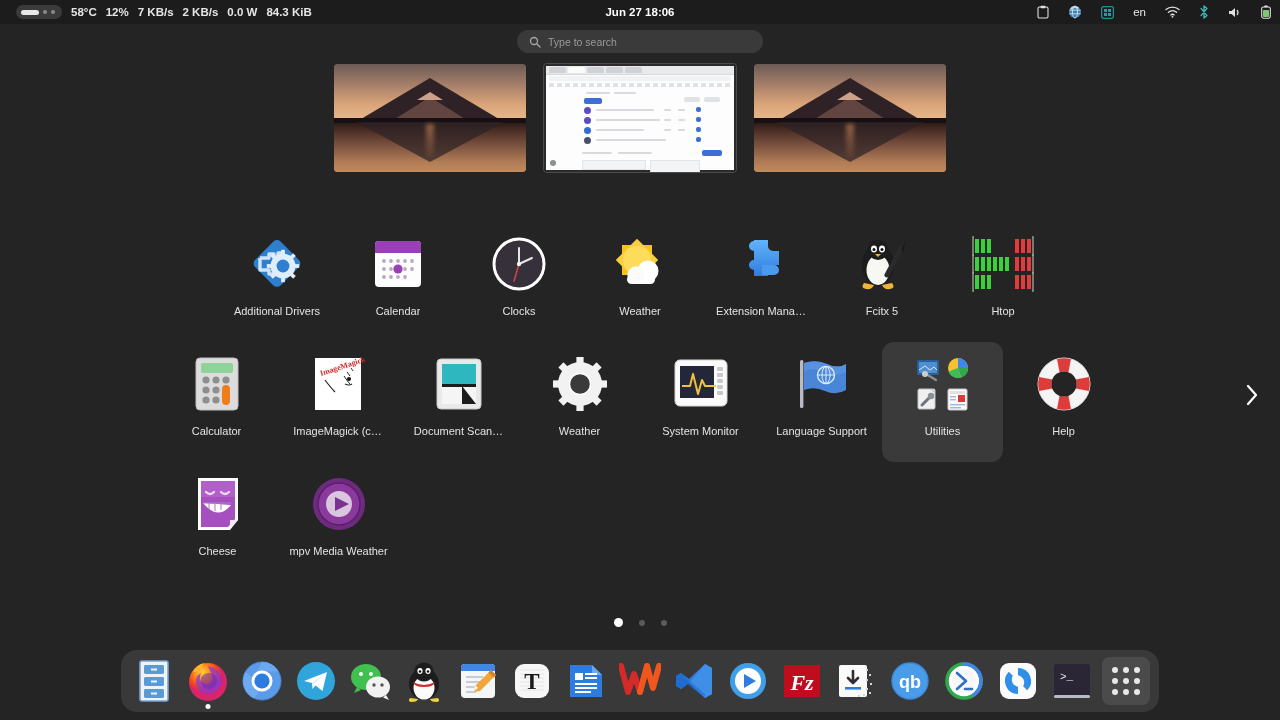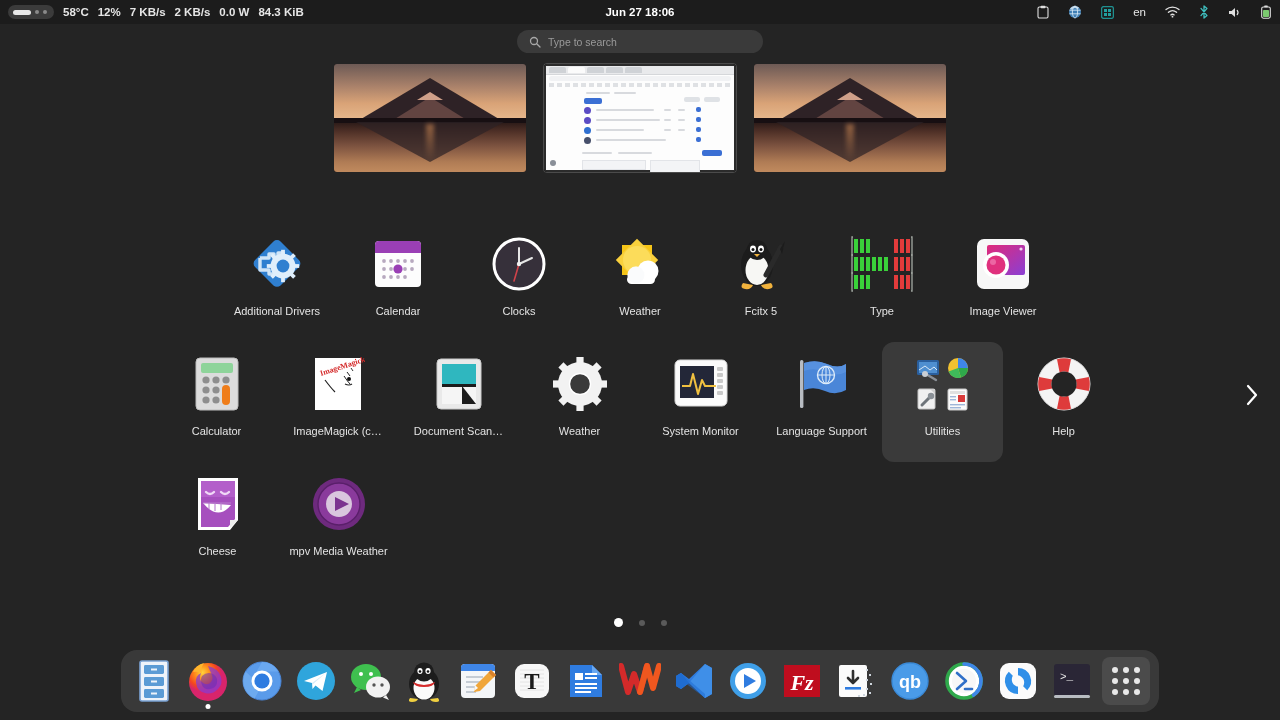--- a/index.html
+++ b/index.html
@@ -14,21 +14,21 @@
   #root { position: relative; width: 1280px; height: 720px; background: #242424; }
 
   
   .topbar {
     position: absolute; top: 0; left: 0; width: 1280px; height: 24px;
     background: #1c1c1c;
     display: flex; align-items: center;
     font-size: 11.5px; font-weight: bold;
     z-index: 40;
   }
-  .tb-left { display: flex; align-items: center; gap: 9px; padding-left: 8px; }
+  .tb-left { display: flex; align-items: center; gap: 9px; padding-left: 16px; }
   .tb-center { position: absolute; left: 0; right: 0; text-align: center; font-size: 11.5px; font-weight: bold; pointer-events: none; }
   .tb-right { position: absolute; right: 8px; display: flex; align-items: center; gap: 19px; }
 
   .ws-pill {
     width: 46px; height: 14px; border-radius: 7px;
     background: #3b3b3b;
     display: flex; align-items: center; gap: 4px; padding-left: 5px;
   }
   .ws-pill .bar { width: 18px; height: 5px; border-radius: 3px; background: #e8e8e8; }
   .ws-pill .dot { width: 4px; height: 4px; border-radius: 50%; background: #8a8a8a; }
@@ -377,20 +377,36 @@
               <circle cx="-9" cy="2" r="8.5" fill="#ffffff"></circle>
               <circle cx="3" cy="-2" r="10.5" fill="#ffffff"></circle>
               <rect x="-18" y="2" width="28" height="9" rx="4.5" fill="#ffffff"></rect>
               <circle cx="-9" cy="2" r="8.5" fill="#f3f5f7" opacity=".4"></circle>
             </g>
           </svg>
         </div>
         <div class="lbl">Weather</div>
       </div>
 
+      <div class="app">
+        <div class="ico">
+          <svg width="58" height="58" viewBox="0 0 58 58">
+            <defs>
+                <linearGradient id="puz" x1="0" y1="0" x2="0" y2="1">
+                  <stop offset="0" stop-color="#62b4fa"></stop>
+                  <stop offset="1" stop-color="#2f7ce0"></stop>
+                </linearGradient>
+              </defs>
+            <path d="M22 5h14v6a5 5 0 0 0 5 5h6v14h-6a5 5 0 0 0-5 5v6H22v-6a5 5 0 0 1-5-5 5 5 0 0 1 5-5V16a5 5 0 0 1-5-5 5 5 0 0 1 5-5z" fill="url(#puz)"></path>
+            <path d="M36 5h6v6h5v5h-5v14h5v5h-5v6h-6v-6a5 5 0 0 1 5-5 5 5 0 0 0-5-5z" fill="#3f8fe8" opacity="0"></path>
+            <path d="M30 30h12a5 5 0 0 1 0 10h-12z" fill="#4a9bee"></path>
+          </svg>
+        </div>
+        <div class="lbl">Extension Mana…</div>
+      </div>
 
       <div class="app">
         <div class="ico">
           <svg width="56" height="58" viewBox="0 0 56 58">
             <ellipse cx="24" cy="30" rx="16" ry="21" fill="#1c1c1c"></ellipse>
             <ellipse cx="24" cy="35" rx="11.5" ry="15" fill="#f7f7f4"></ellipse>
             <ellipse cx="24" cy="15" rx="10.5" ry="10" fill="#1c1c1c"></ellipse>
             <ellipse cx="20" cy="14" rx="3" ry="3.4" fill="#fff"></ellipse>
               <circle cx="20" cy="14.5" r="1.5" fill="#111"></circle>
             <ellipse cx="28" cy="14" rx="3" ry="3.4" fill="#fff"></ellipse>
@@ -436,42 +452,23 @@
             <g stroke="#9aa09a" stroke-width="1.4" fill="none">
               <path d="M2 1 h-1 v18 h1"></path>
                 <path d="M60 1 h1 v18 h-1"></path>
               <path d="M2 19 h-1 v18 h1"></path>
                 <path d="M60 19 h1 v18 h-1"></path>
               <path d="M2 37 h-1 v18 h1"></path>
                 <path d="M60 37 h1 v18 h-1"></path>
             </g>
           </svg>
         </div>
-        <div class="lbl">Type</div>
-      </div>
-
-      <div class="app">
-        <div class="ico">
-          <svg width="58" height="56" viewBox="0 0 58 56">
-            <rect x="3" y="3" width="52" height="50" rx="7" fill="#f7f7f7"></rect>
-            <defs>
-                <linearGradient id="ivg" x1="0" y1="0" x2="1" y2="1">
-                  <stop offset="0" stop-color="#e02a7a"></stop>
-                  <stop offset="1" stop-color="#8a3fd4"></stop>
-                </linearGradient>
-              </defs>
-            <rect x="13" y="9" width="38" height="30" rx="2" fill="url(#ivg)"></rect>
-            <circle cx="47" cy="13" r="1.6" fill="#ffffff" opacity=".8"></circle>
-            <circle cx="22" cy="29" r="13" fill="#ffffff"></circle>
-            <circle cx="22" cy="29" r="9.5" fill="#e0317e"></circle>
-            <circle cx="19" cy="26" r="3" fill="#f07ab0" opacity=".75"></circle>
-          </svg>
-        </div>
-        <div class="lbl">Image Viewer</div>
-      </div>
+        <div class="lbl">Htop</div>
+      </div>
+
     </div>
 
     <div class="grid-row">
 
       <div class="app">
         <div class="ico">
           <svg width="50" height="56" viewBox="0 0 50 56">
             <rect x="4" y="2" width="42" height="52" rx="4" fill="#dcdcdc" stroke="#bdbdbd" stroke-width="1"></rect>
             <rect x="9" y="7" width="32" height="10" rx="2" fill="#8ed49a"></rect>
             <g fill="#8e8e8e">

